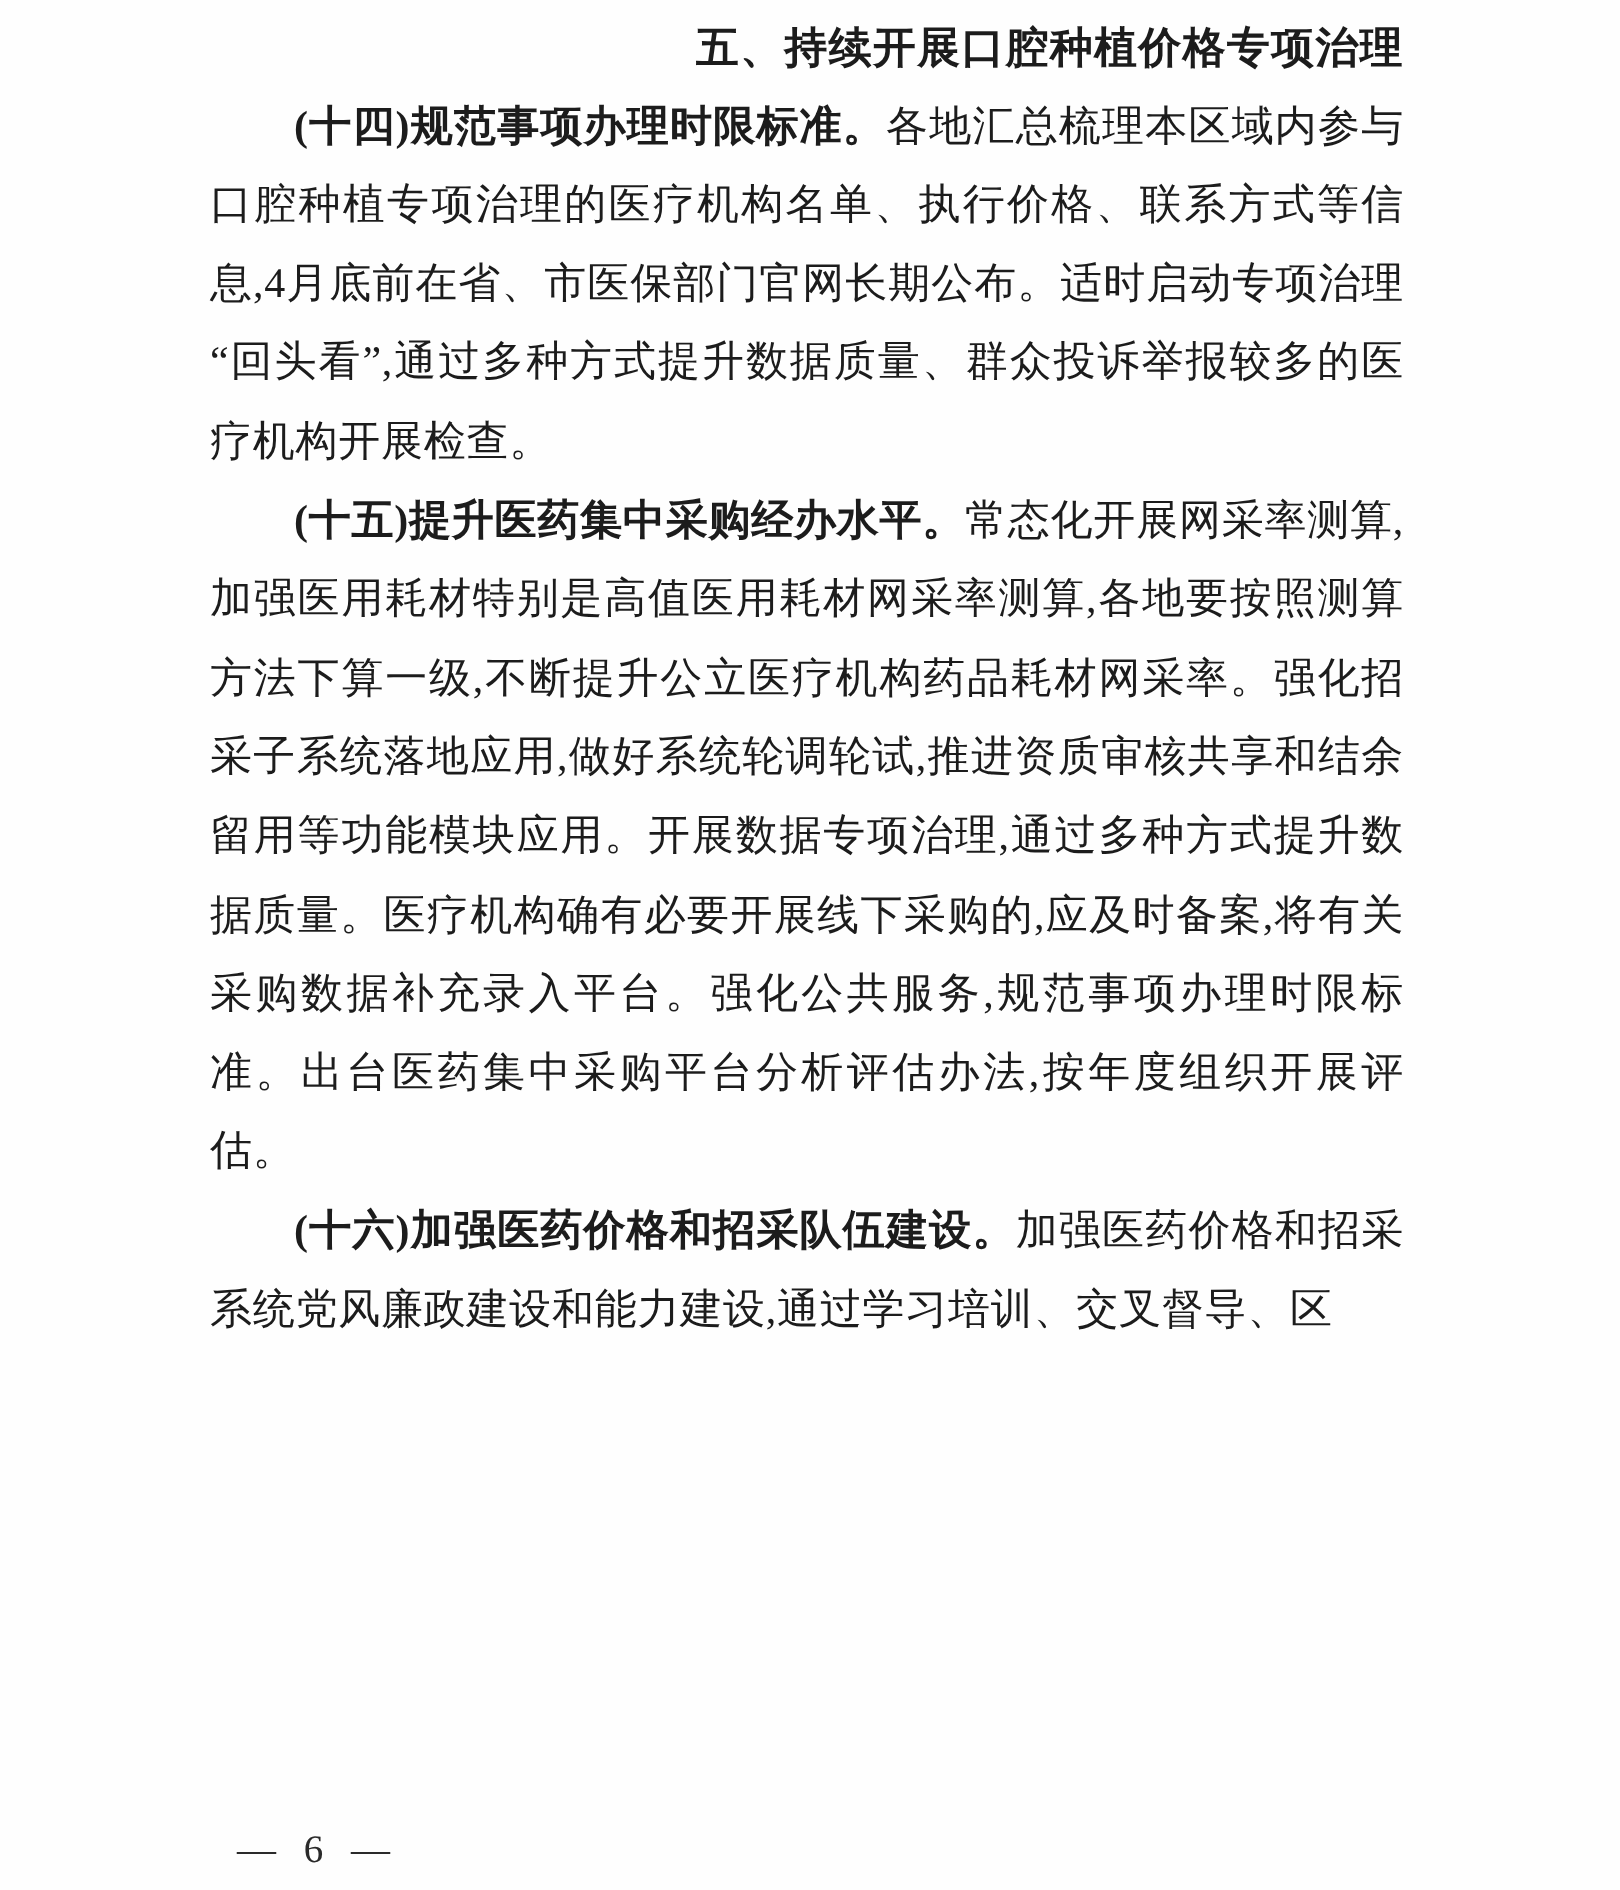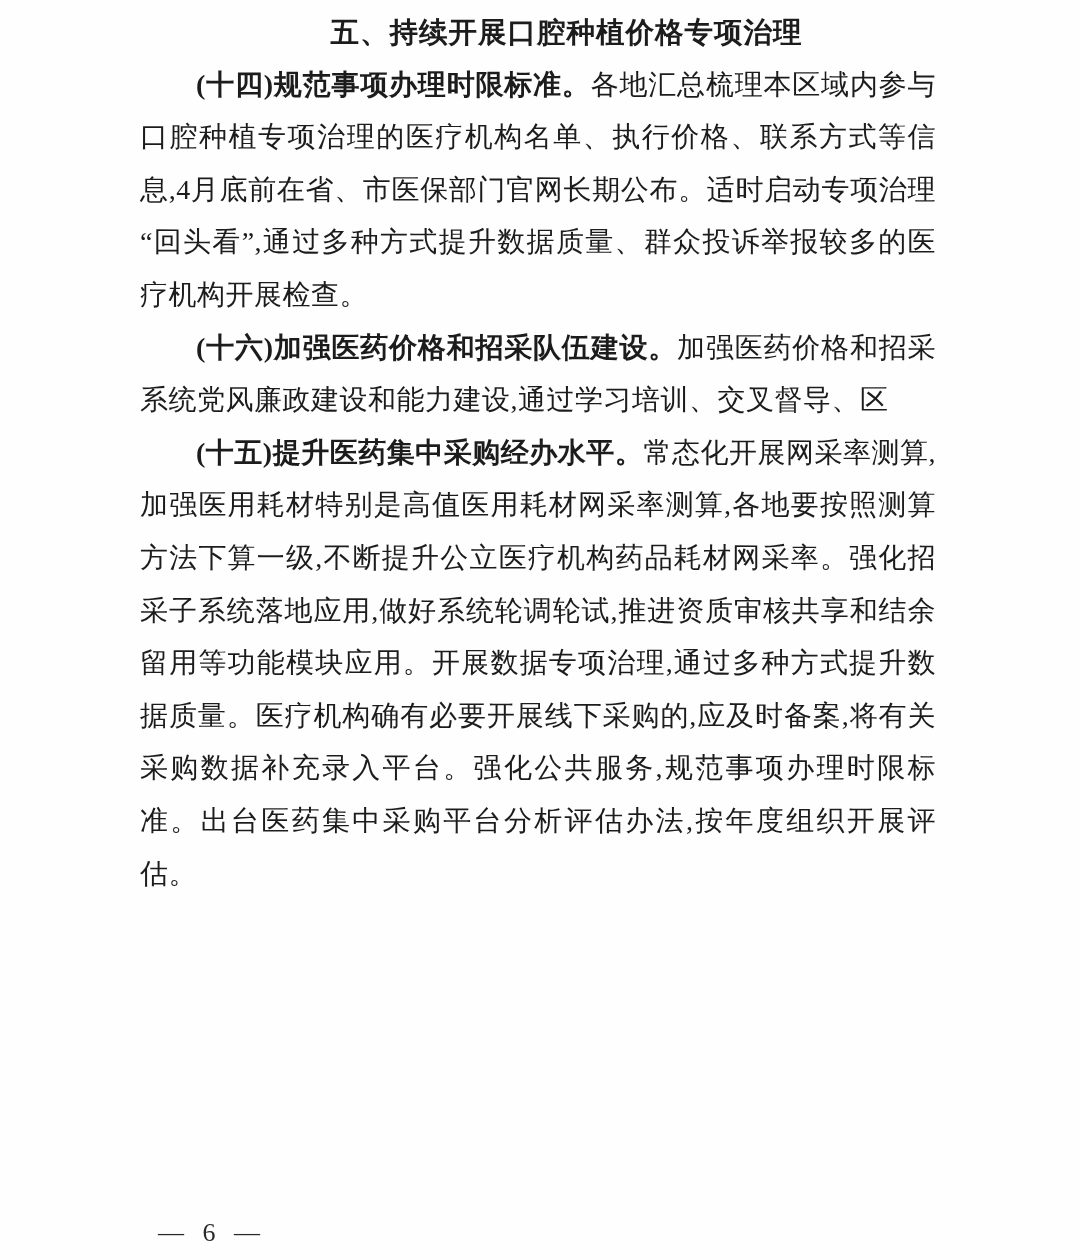--- a/index.html
+++ b/index.html
@@ -31,21 +31,21 @@
     margin: 0;
     text-indent: 2em;
   }
   .doc h2 {
     margin: 0;
     text-indent: 2em;
     font-size: 28.5px;
     font-weight: 800;
     line-height: 52.6px;
     font-family: "Liberation Sans", "DejaVu Sans", sans-serif;
-    text-align: center;
+    text-align: right;
     letter-spacing: 1px;
   }
   .doc strong.lead {
     font-weight: 700;
   }
   .footer {
     position: absolute;
     left: 158px;
     top: 1216px;
     font-size: 26px;
@@ -63,23 +63,23 @@
 
     <h2>五、持续开展口腔种植价格专项治理</h2>
 
 
     <p>
       <strong class="lead">(十四)规范事项办理时限标准。</strong><span>各地汇总梳理本区域内参与口腔种植专项治理的医疗机构名单、执行价格、联系方式等信息,4月底前在省、市医保部门官网长期公布。适时启动专项治理“回头看”,通过多种方式提升数据质量、群众投诉举报较多的医疗机构开展检查。</span>
     </p>
 
 
     <p>
-      <strong class="lead">(十六)加强医药价格和招采队伍建设。</strong><span>加强医药价格和招采系统党风廉政建设和能力建设,通过学习培训、交叉督导、区</span>
+      <strong class="lead">(十五)提升医药集中采购经办水平。</strong><span>常态化开展网采率测算,加强医用耗材特别是高值医用耗材网采率测算,各地要按照测算方法下算一级,不断提升公立医疗机构药品耗材网采率。强化招采子系统落地应用,做好系统轮调轮试,推进资质审核共享和结余留用等功能模块应用。开展数据专项治理,通过多种方式提升数据质量。医疗机构确有必要开展线下采购的,应及时备案,将有关采购数据补充录入平台。强化公共服务,规范事项办理时限标准。出台医药集中采购平台分析评估办法,按年度组织开展评估。</span>
     </p>
 
     <p>
-      <strong class="lead">(十五)提升医药集中采购经办水平。</strong><span>常态化开展网采率测算,加强医用耗材特别是高值医用耗材网采率测算,各地要按照测算方法下算一级,不断提升公立医疗机构药品耗材网采率。强化招采子系统落地应用,做好系统轮调轮试,推进资质审核共享和结余留用等功能模块应用。开展数据专项治理,通过多种方式提升数据质量。医疗机构确有必要开展线下采购的,应及时备案,将有关采购数据补充录入平台。强化公共服务,规范事项办理时限标准。出台医药集中采购平台分析评估办法,按年度组织开展评估。</span>
+      <strong class="lead">(十六)加强医药价格和招采队伍建设。</strong><span>加强医药价格和招采系统党风廉政建设和能力建设,通过学习培训、交叉督导、区</span>
     </p>
 
   </div>
 
   <div class="footer">— 6 —</div>
 </div>
 
 </body></html>

